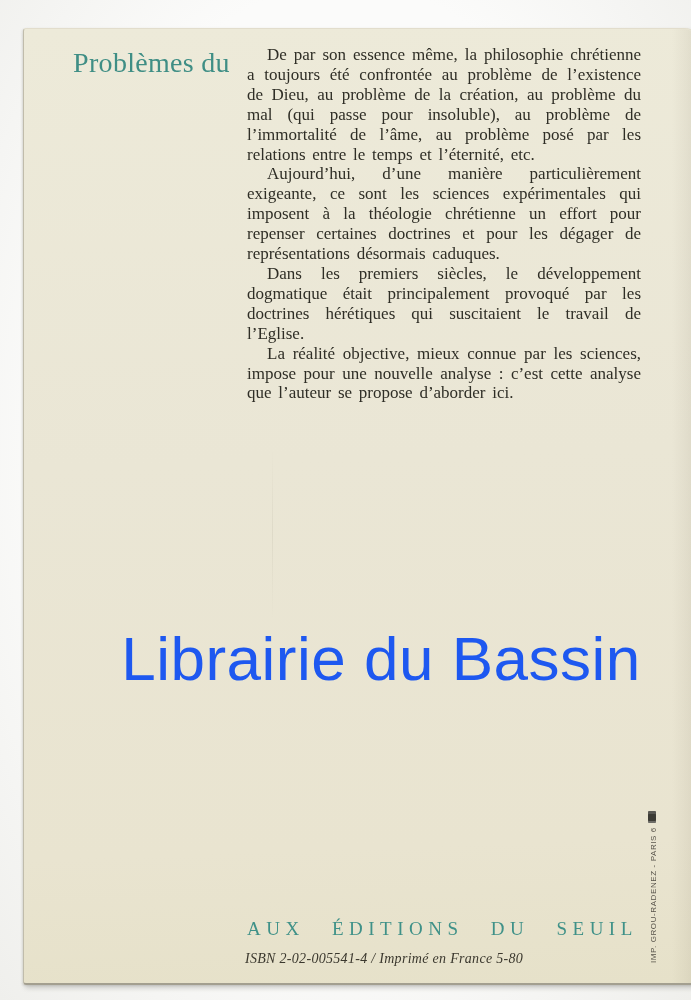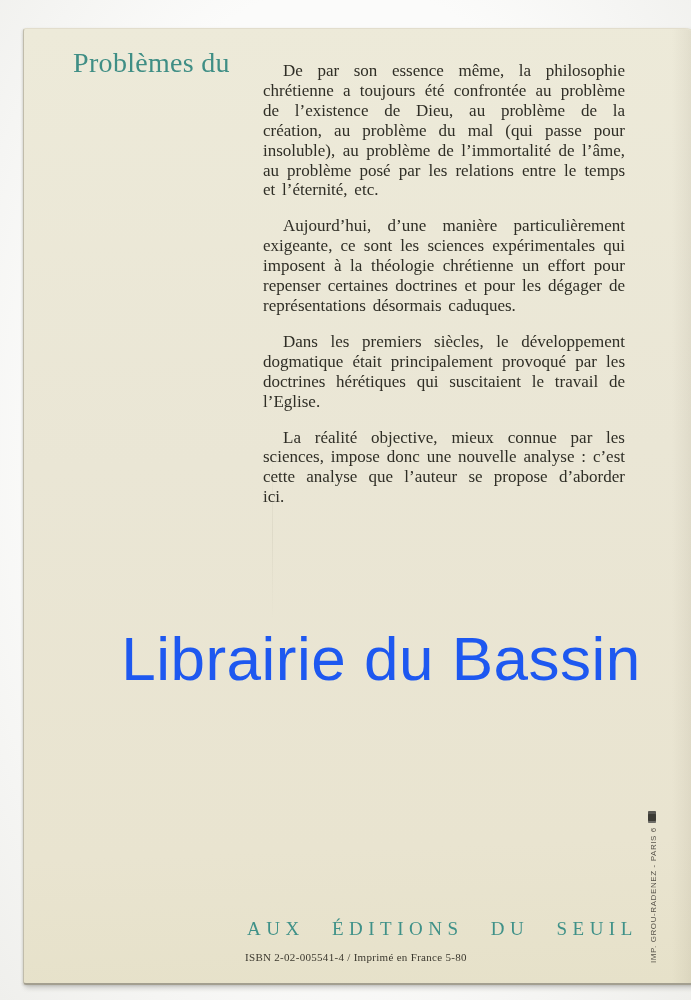--- a/index.html
+++ b/index.html
@@ -58,21 +58,21 @@
   .back-text {
     position: absolute;
     left: 223px;
     top: 16px;
     width: 394px;
     color: #2f2e26;
     font-size: 17px;
     line-height: 19.9px;
   }
   .back-text p {
-    margin: 16px;
+    margin: 0;
     text-indent: 20px;
     text-align: justify;
     word-spacing: 2.5px;
   }
   .watermark {
     position: absolute;
     left: 0;
     top: 594px;
     width: 100%;
     text-align: center;
@@ -91,23 +91,24 @@
     font-size: 19px;
     letter-spacing: 5.5px;
     word-spacing: 17px;
     white-space: nowrap;
   }
   .isbn-line {
     position: absolute;
     left: 221px;
     top: 922px;
     color: #3b382e;
-    font-size: 11px;
+    font-size: 14px;
     letter-spacing: 0.3px;
     white-space: nowrap;
+    font-style: italic;
   }
   .printer-imprint {
     position: absolute;
     left: 624px;
     top: 796px;
     width: 14px;
     height: 138px;
     writing-mode: vertical-rl;
     transform: rotate(180deg);
     font-family: "Liberation Sans", sans-serif;
@@ -146,21 +147,21 @@
     <div class="spine-shade"></div>
 
     <div class="title-block">
       <div>Problèmes du</div>
     </div>
 
     <div class="back-text">
       <p>De par son essence même, la philosophie chrétienne a toujours été confrontée au problème de l’existence de Dieu, au problème de la création, au problème du mal (qui passe pour insoluble), au problème de l’immortalité de l’âme, au problème posé par les relations entre le temps et l’éternité, etc.</p>
       <p>Aujourd’hui, d’une manière particulièrement exigeante, ce sont les sciences expérimentales qui imposent à la théologie chrétienne un effort pour repenser certaines doctrines et pour les dégager de représentations désormais caduques.</p>
       <p>Dans les premiers siècles, le développement dogmatique était principalement provoqué par les doctrines hérétiques qui suscitaient le travail de l’Eglise.</p>
-      <p>La réalité objective, mieux connue par les sciences, impose donc une nouvelle analyse : c’est cette analyse que l’auteur se propose d’aborder ici.</p>
+      <p>La réalité objective, mieux connue par les sciences, impose pour une nouvelle analyse : c’est cette analyse que l’auteur se propose d’aborder ici.</p>
     </div>
 
     <div class="crease"></div>
 
     <div class="watermark">Librairie du Bassin</div>
 
     <div class="publisher-line">AUX ÉDITIONS DU SEUIL</div>
 
     <div class="isbn-line">ISBN 2-02-005541-4 / Imprimé en France 5-80</div>
 

